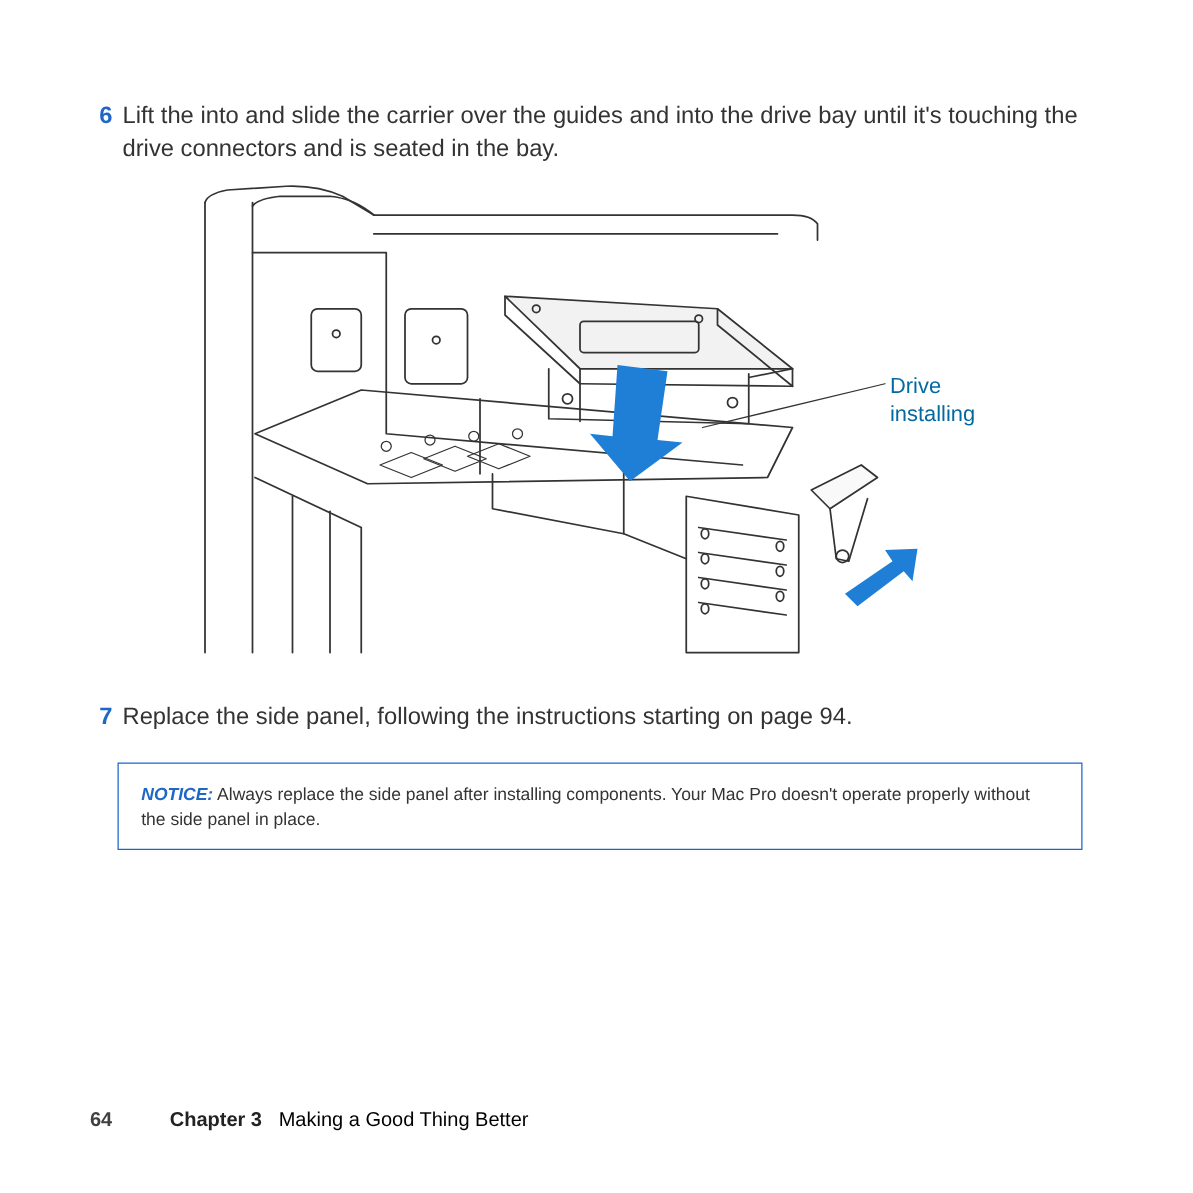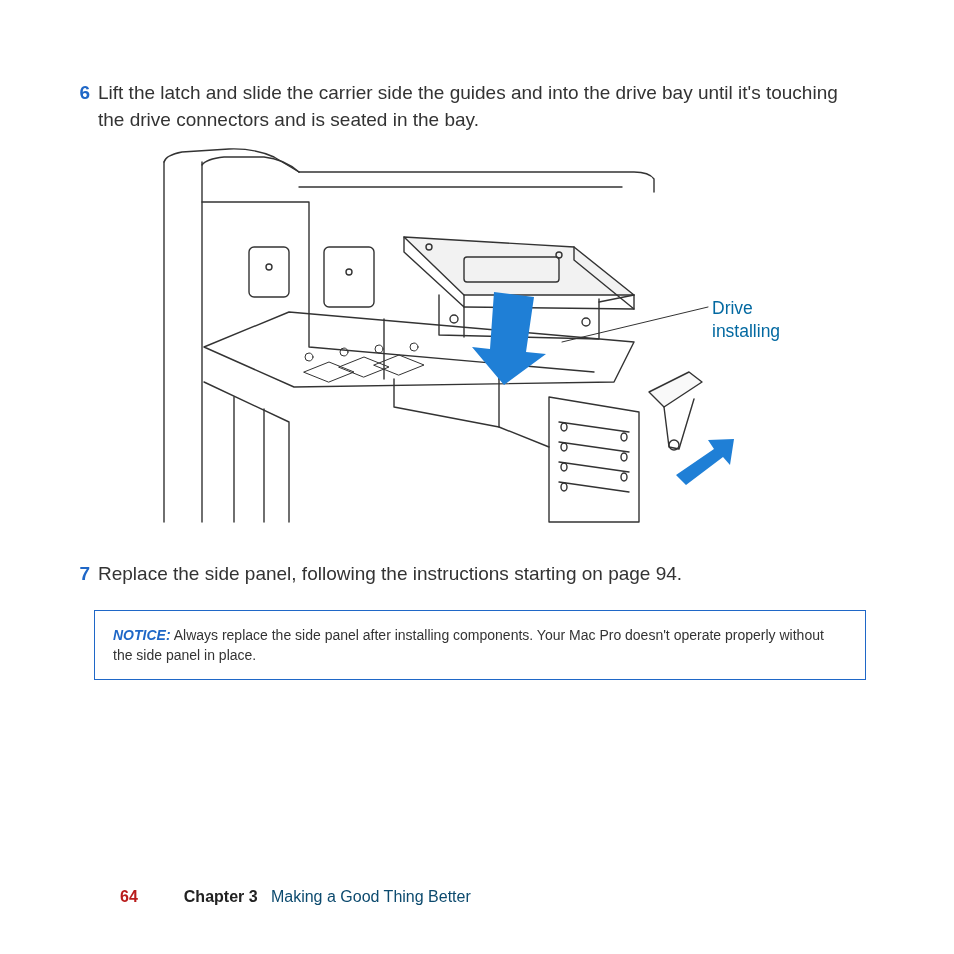--- a/index.html
+++ b/index.html
@@ -67,43 +67,42 @@
       position: absolute;
       bottom: 48px;
       left: 72px;
       font-size: 16px;
       display: flex;
       gap: 28px;
       align-items: baseline;
     }
     .page-num {
       font-weight: 700;
-      color: #b91c1c;
-      margin-left: 48px;
+      color: #404040;
     }
     .chapter-ref {
       color: #222;
     }
     .chapter-ref strong {
       font-weight: 700;
       margin-left: 18px;
     }
     .chapter-title {
-      color: #0c4a6e;
+      color: #000000;
       text-align: center;
     }
   </style>
 </head>
 <body>
 
 <div class="page">
 
   <div class="step">
     <span class="step-number">6</span>
-    <span class="step-text">Lift the latch and slide the carrier side the guides and into the drive bay until it's touching the drive connectors and is seated in the bay.</span>
+    <span class="step-text">Lift the into and slide the carrier over the guides and into the drive bay until it's touching the drive connectors and is seated in the bay.</span>
   </div>
 
   <div class="figure">
     <svg viewBox="0 0 778 390">
 
       <g stroke="#333" stroke-width="1.4" fill="none" stroke-linejoin="round" stroke-linecap="round">
 
         <path d="M 70 15 L 70 375"></path>
         <path d="M 108 15 L 108 375"></path>
 

